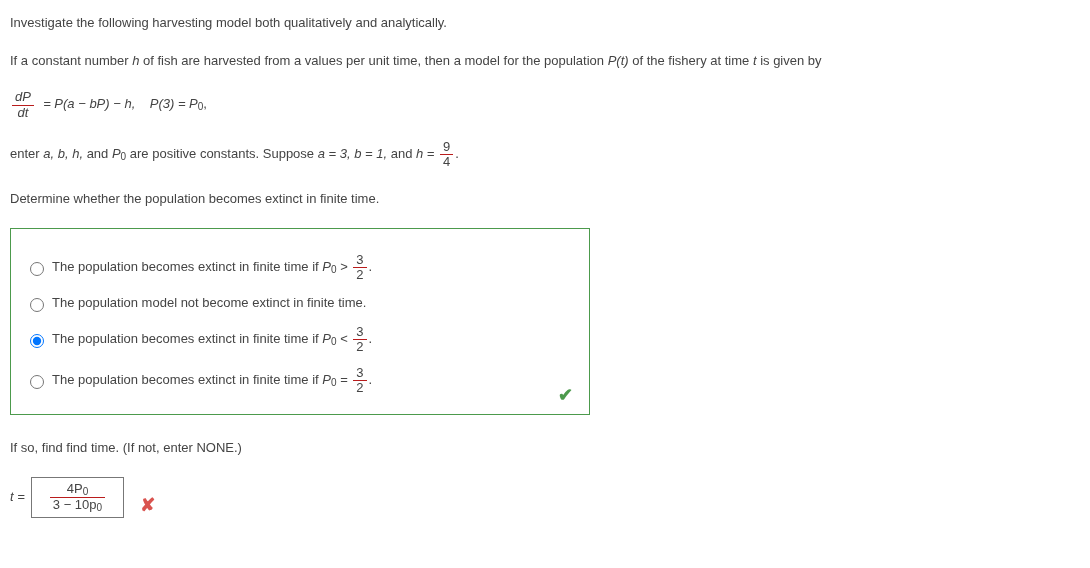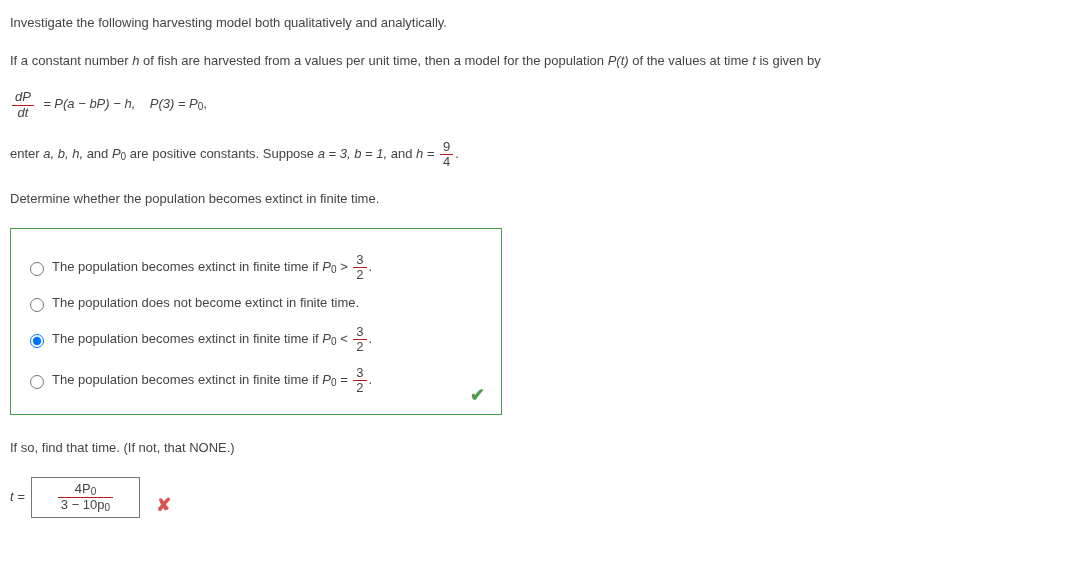--- a/index.html
+++ b/index.html
@@ -20,21 +20,21 @@
     vertical-align: middle;
     text-align: center;
     line-height: 1.1;
     margin: 0 2px;
   }
   .frac .num { display: block; padding: 0 3px; }
   .frac .den { display: block; padding: 0 3px; border-top: 1px solid #b91c1c; }
   .options-box {
     border: 1px solid #4c9a4c;
     padding: 12px 14px 6px 14px;
-    width: 492px;
+    width: 580px;
     position: relative;
     margin-bottom: 24px;
   }
   .opt-row {
     display: flex;
     align-items: center;
     margin: 12px 0;
   }
   .opt-row input[type=radio] {
     margin-right: 8px;
@@ -46,21 +46,21 @@
     color: #4c9a4c;
     font-size: 18px;
     font-weight: bold;
     position: absolute;
     right: 16px;
     bottom: 6px;
   }
   .answer-row { display: flex; align-items: center; gap: 6px; }
   .answer-box {
     border: 1px solid #777;
-    padding: 4px 24px;
+    padding: 4px 16px;
     display: inline-flex;
     align-items: center;
     min-height: 34px;
   }
   .cross {
     color: #d9534f;
     font-size: 18px;
     font-weight: bold;
     margin-left: 10px;
     align-self: flex-end;
@@ -71,21 +71,21 @@
 </head>
 <body>
 
 <div class="block">Investigate the following harvesting model both qualitatively and analytically.</div>
 
 <div class="block">
   <span>If a constant number </span>
   <span class="ital">h</span>
   <span> of fish are harvested from a values per unit time, then a model for the population </span>
   <span class="ital">P(t)</span>
-  <span> of the values at time </span>
+  <span> of the fishery at time </span>
   <span class="ital">t</span>
   <span> is given by</span>
 </div>
 
 <div class="block eq-indent">
   <span class="frac">
     <span class="num ital">dP</span>
     <span class="den ital">dt</span>
   </span>
   <span class="ital" style="white-space:pre"> = P(a − bP) − h,    P(3) = P</span><sub class="s">0</sub><span>,</span>
@@ -117,21 +117,21 @@
       <span> &gt; </span>
       <span class="frac">
         <span class="num">3</span>
         <span class="den">2</span>
       </span><span>.</span>
     </span>
   </div>
 
   <div class="opt-row">
     <input type="radio" name="q" style="">
-    <span>The population does not become extinct in finite time.</span>
+    <span>The population model not become extinct in finite time.</span>
   </div>
 
 
   <div class="opt-row">
     <input type="radio" name="q" checked="" style="">
     <span>
       <span>The population becomes extinct in finite time if </span>
       <span class="ital">P</span><sub class="s">0</sub>
       <span> &lt; </span>
       <span class="frac">
@@ -150,21 +150,21 @@
       <span class="frac">
         <span class="num">3</span>
         <span class="den">2</span>
       </span><span>.</span>
     </span>
   </div>
 
   <span class="check">✔</span>
 </div>
 
-<div class="block">If so, find that time. (If not, that NONE.)</div>
+<div class="block">If so, find find time. (If not, enter NONE.)</div>
 
 <div class="answer-row">
   <span class="ital">t =</span>
   <span class="answer-box">
     <span class="frac">
       <span class="num">
         <span>4P</span><sub class="s">0</sub>
       </span>
       <span class="den">
         <span>3 − 10p</span><sub class="s">0</sub>

